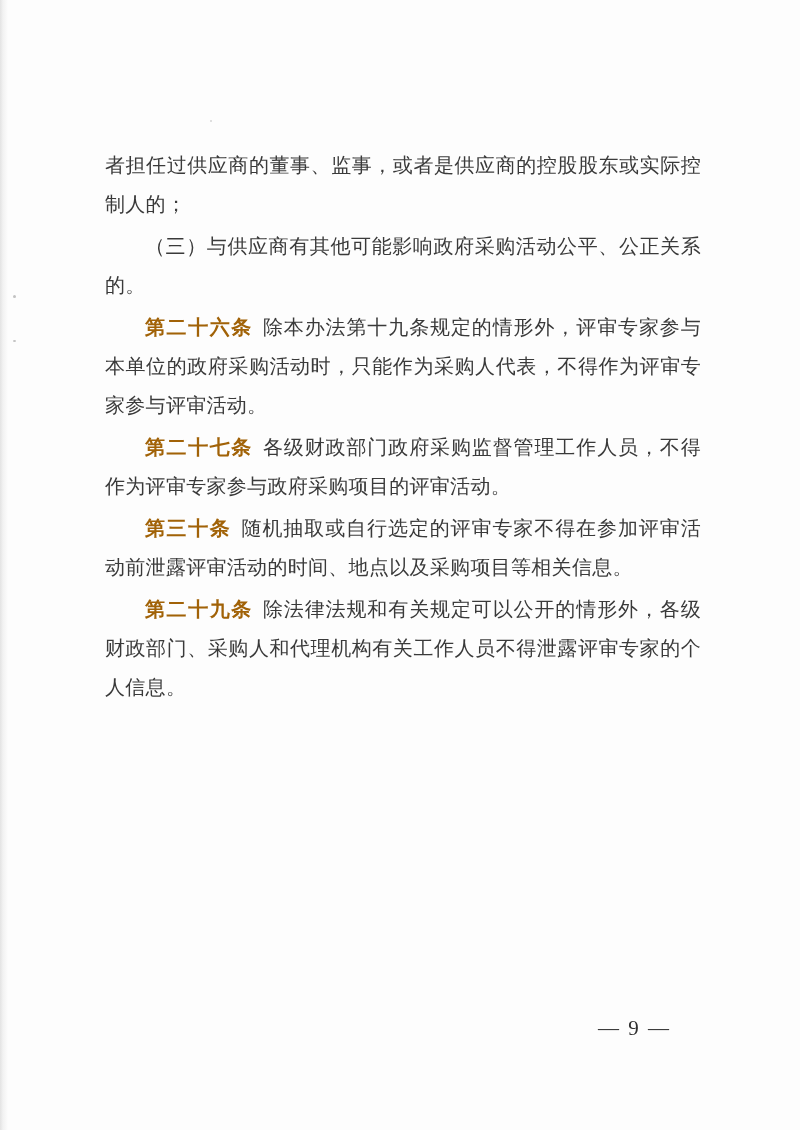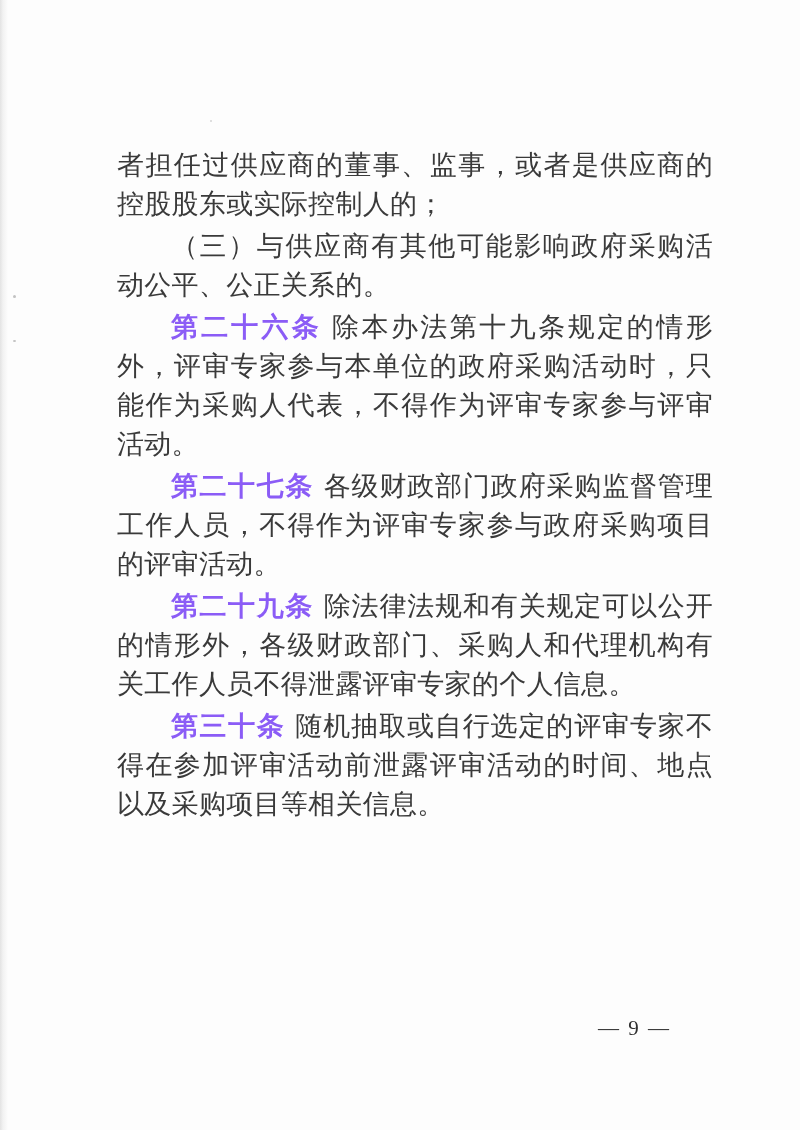--- a/index.html
+++ b/index.html
@@ -17,42 +17,42 @@
   }
   
   .edge-shadow {
     position: absolute;
     left: 0; top: 0;
     width: 8px; height: 1130px;
     background: linear-gradient(to right, #e3e3e3 0px, #f2f2f2 3px, #fdfdfd 8px);
   }
   .text-block {
     position: absolute;
-    left: 117px;
+    left: 105px;
     top: 146px;
     width: 596px;
-    font-size: 27px;
+    font-size: 20px;
     line-height: 39px;
     color: #3a3a3a;
     text-align: justify;
     letter-spacing: 0.3px;
   }
   .text-block p {
     margin: 0;
     text-indent: 2em;
   }
   .text-block p + p {
     margin-top: 3px;
   }
   .text-block p.continuation {
     text-indent: 0;
   }
   .article-no {
     font-weight: bold;
-    color: #8b5cf6;
+    color: #a16207;
     margin-right: 10px;
     font-family: Liberation Serif, serif;
     letter-spacing: 1px;
     margin-top: 31px;
   }
   .article-no:empty {
     display: none;
   }
   .page-number {
     position: absolute;
@@ -89,22 +89,22 @@
     <p class="continuation"><span>者担任过供应商的董事、监事，或者是供应商的控股股东或实际控制人的；</span></p>
 
 
     <p><span>（三）与供应商有其他可能影响政府采购活动公平、公正关系的。</span></p>
 
     <p><span class="article-no">第二十六条</span><span>除本办法第十九条规定的情形外，评审专家参与本单位的政府采购活动时，只能作为采购人代表，不得作为评审专家参与评审活动。</span></p>
 
     <p><span class="article-no">第二十七条</span><span>各级财政部门政府采购监督管理工作人员，不得作为评审专家参与政府采购项目的评审活动。</span></p>
 
 
+    <p><span class="article-no">第三十条</span><span>随机抽取或自行选定的评审专家不得在参加评审活动前泄露评审活动的时间、地点以及采购项目等相关信息。</span></p>
+
     <p><span class="article-no">第二十九条</span><span>除法律法规和有关规定可以公开的情形外，各级财政部门、采购人和代理机构有关工作人员不得泄露评审专家的个人信息。</span></p>
-
-    <p><span class="article-no">第三十条</span><span>随机抽取或自行选定的评审专家不得在参加评审活动前泄露评审活动的时间、地点以及采购项目等相关信息。</span></p>
 
 
   </div>
 
   <div class="page-number">— 9 —</div>
 
 </div>
 
 </body></html>

